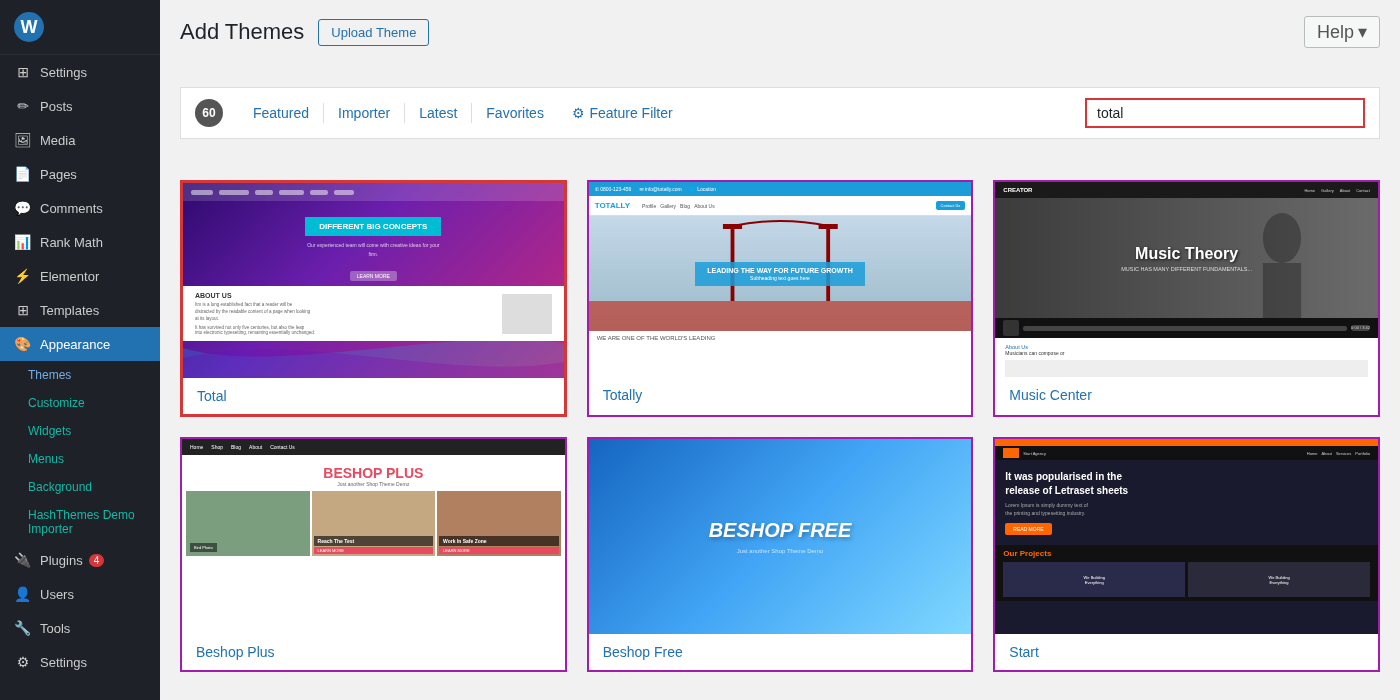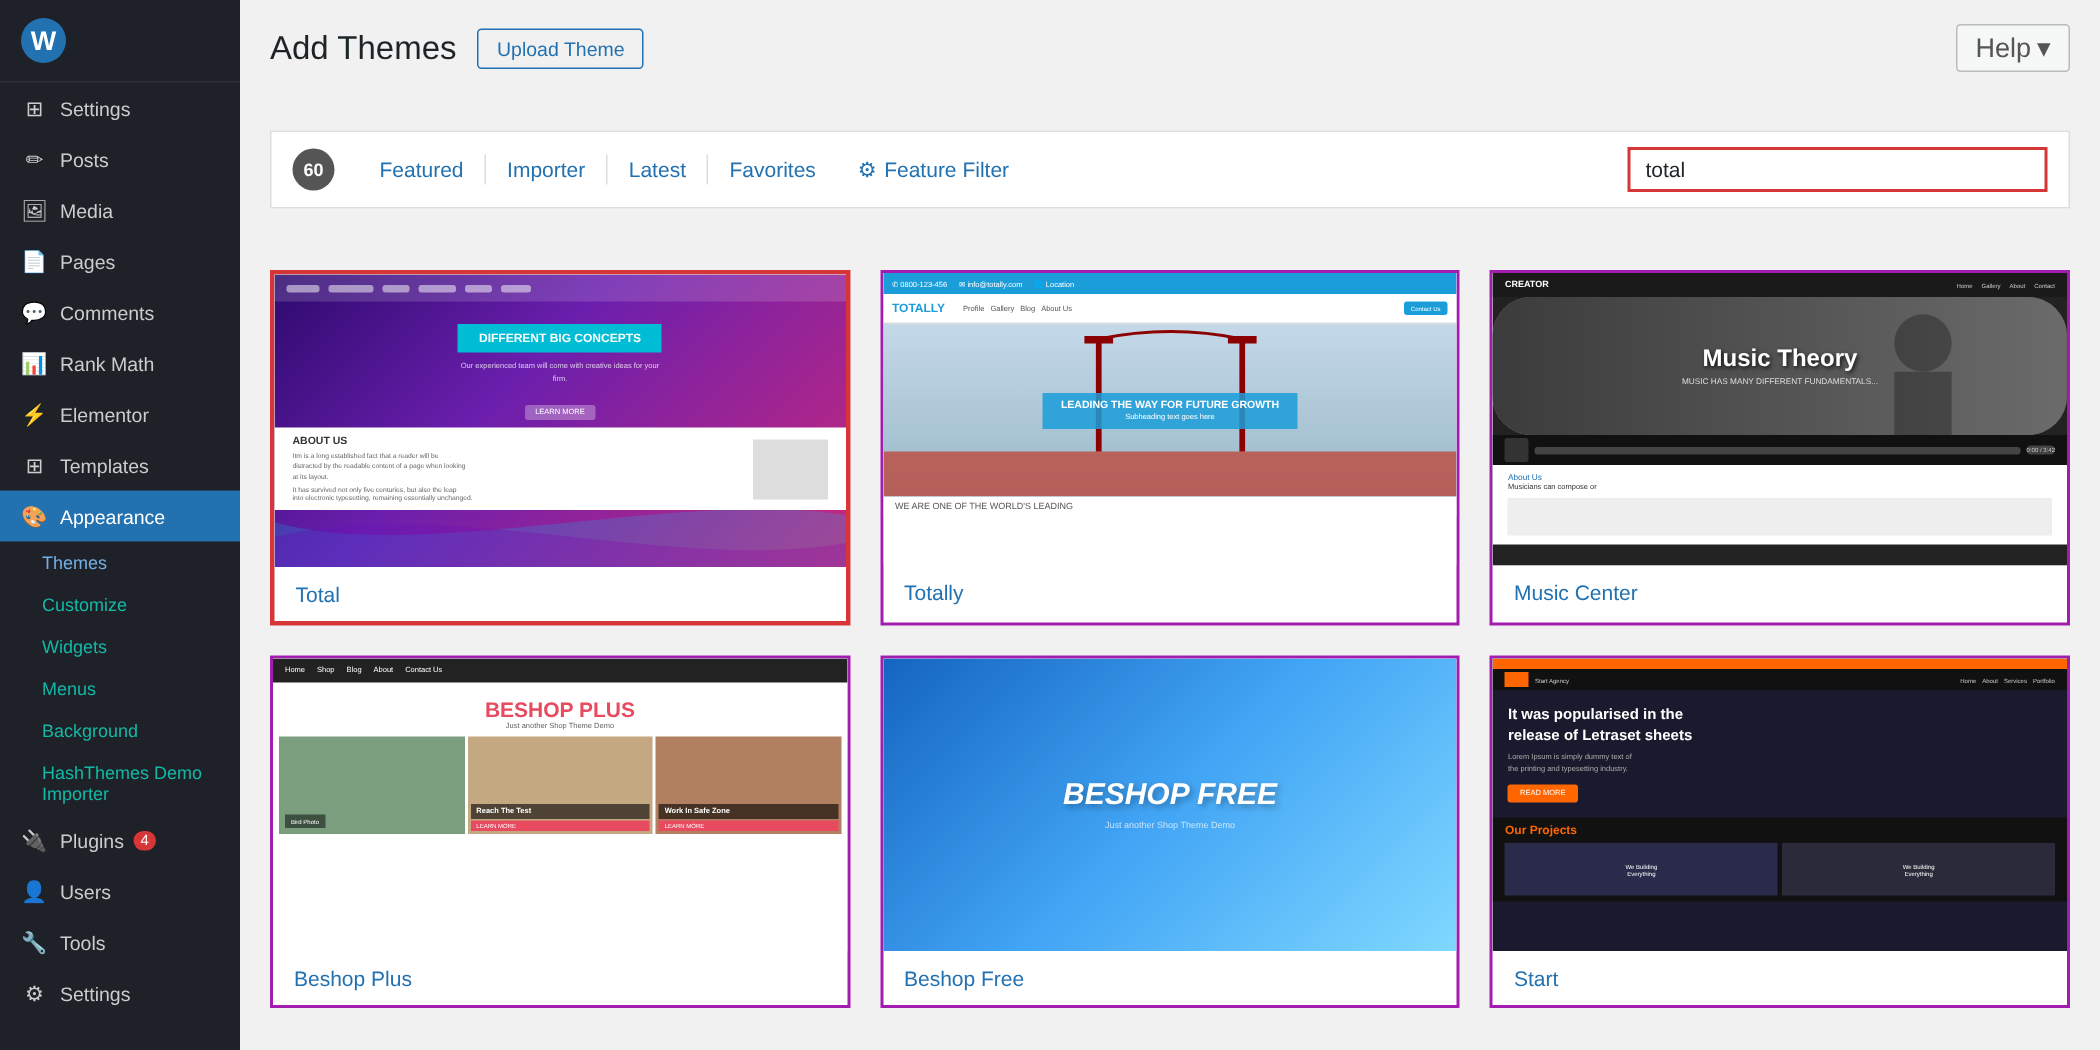--- a/index.html
+++ b/index.html
@@ -414,21 +414,21 @@
 
           <div style="background:#1a1a1a;height:16px;display:flex;align-items:center;padding:0 8px;gap:8px;justify-content:space-between;">
             <div style="color:#fff;font-size:6px;font-weight:bold;">CREATOR</div>
             <div style="display:flex;gap:6px;">
               <span style="font-size:4px;color:#ccc;">Home</span>
               <span style="font-size:4px;color:#ccc;">Gallery</span>
               <span style="font-size:4px;color:#ccc;">About</span>
               <span style="font-size:4px;color:#ccc;">Contact</span>
             </div>
           </div>
-          <div class="hero" style="position:relative;overflow:hidden;height:92px;border-radius:26px;">
+          <div class="hero" style="position:relative;overflow:hidden;height:120px;">
 
             <div style="position:absolute;top:0;left:0;right:0;bottom:0;background:linear-gradient(to right, rgba(0,0,0,0.5) 0%, rgba(0,0,0,0.1) 100%);z-index:1;"></div>
             <div style="position:absolute;top:0;left:0;right:0;bottom:0;background:#666;"></div>
 
             <svg width="100%" height="100%" viewBox="0 0 400 120" preserveAspectRatio="none" style="position:absolute;">
               <rect width="400" height="120" fill="#777"></rect>
               <ellipse cx="300" cy="40" rx="20" ry="25" fill="#555"></ellipse>
               <rect x="280" y="65" width="40" height="55" fill="#555"></rect>
             </svg>
             <div style="position:absolute;top:0;left:0;right:0;bottom:0;z-index:2;display:flex;flex-direction:column;align-items:center;justify-content:center;">

